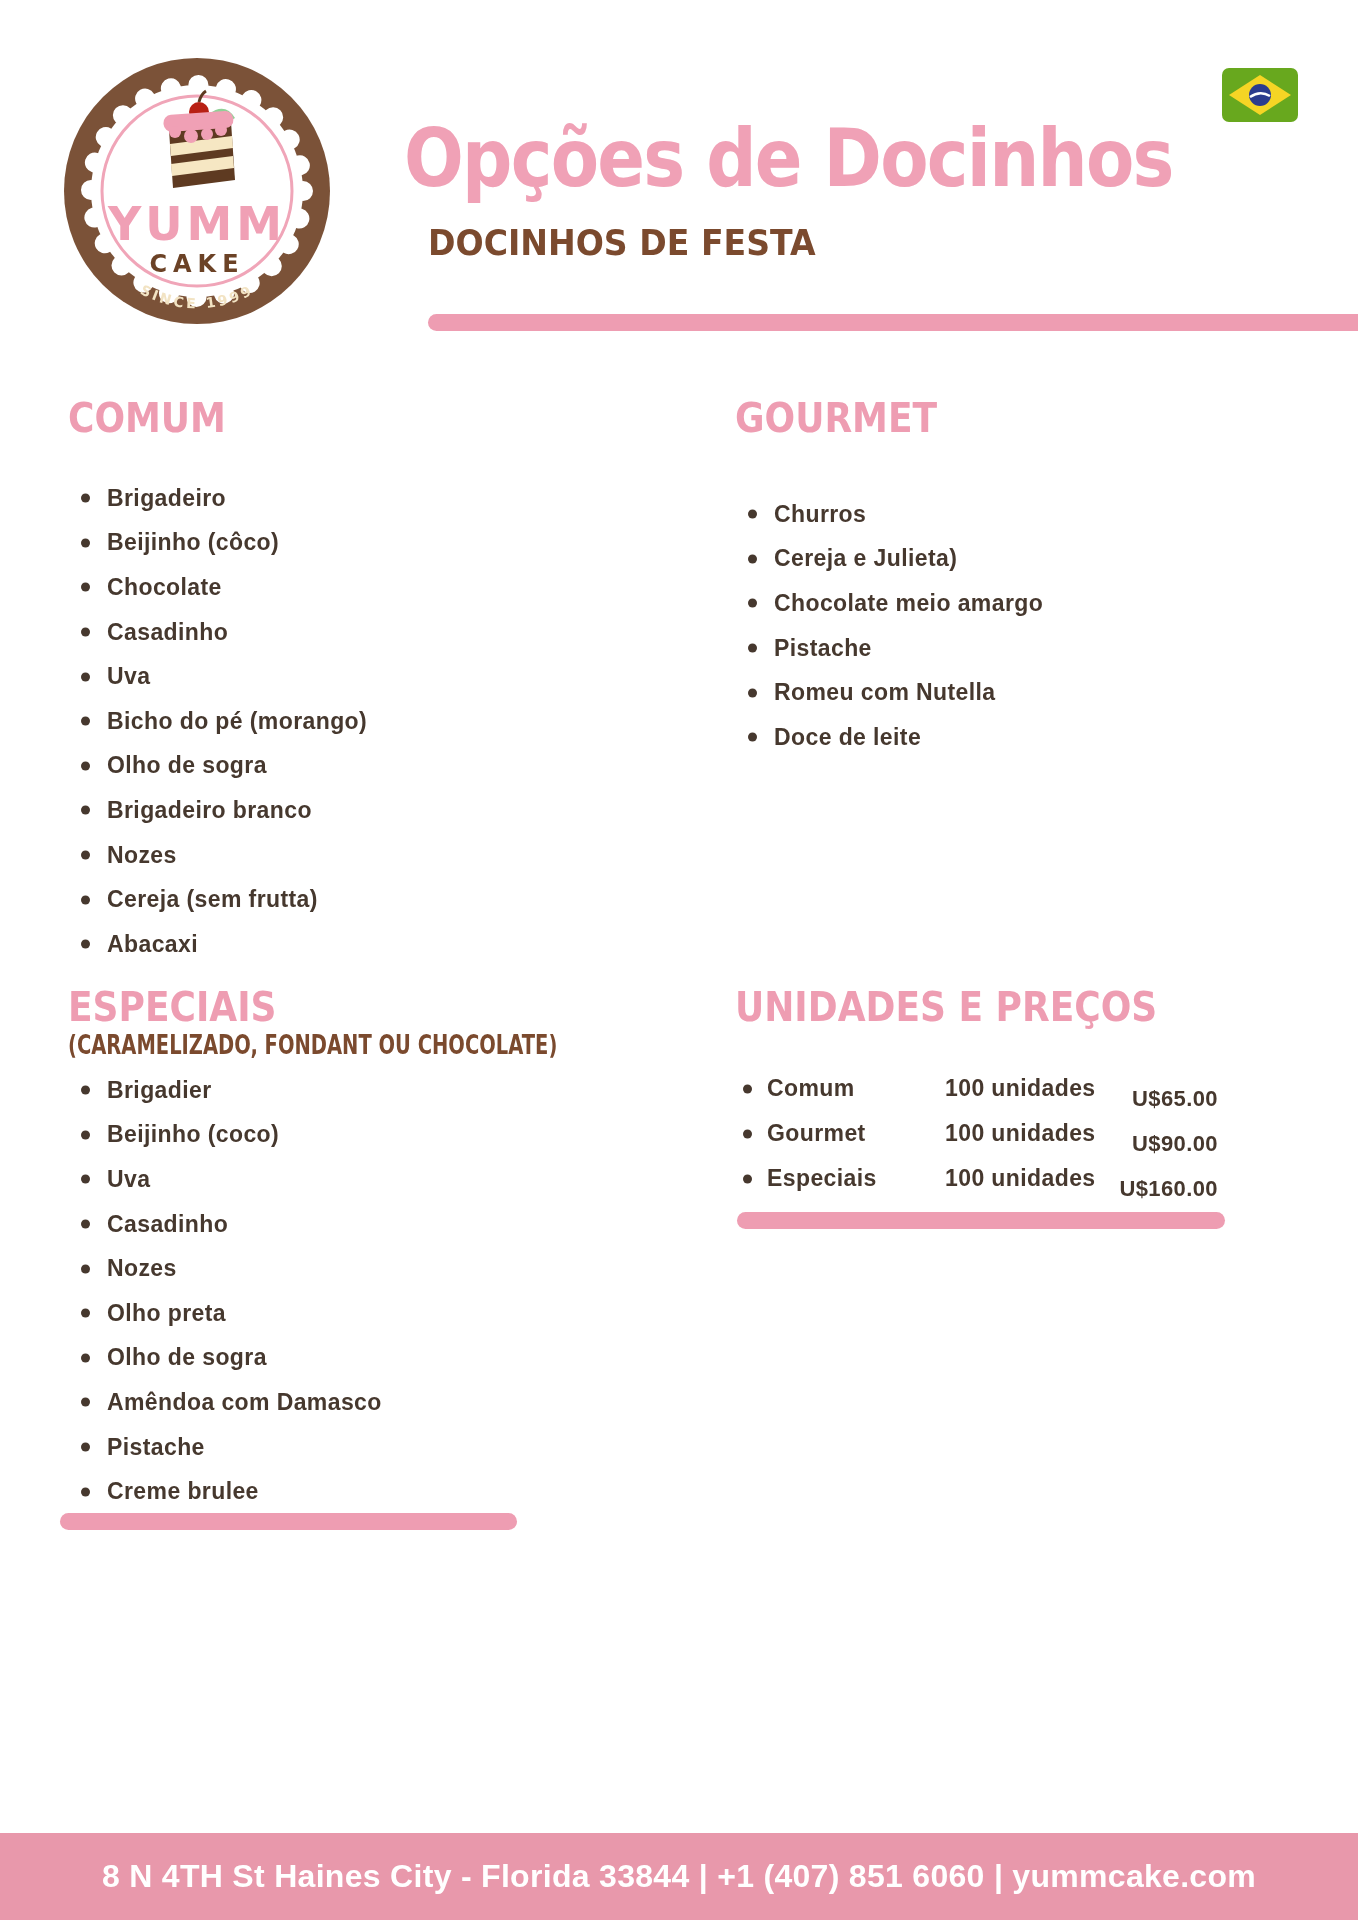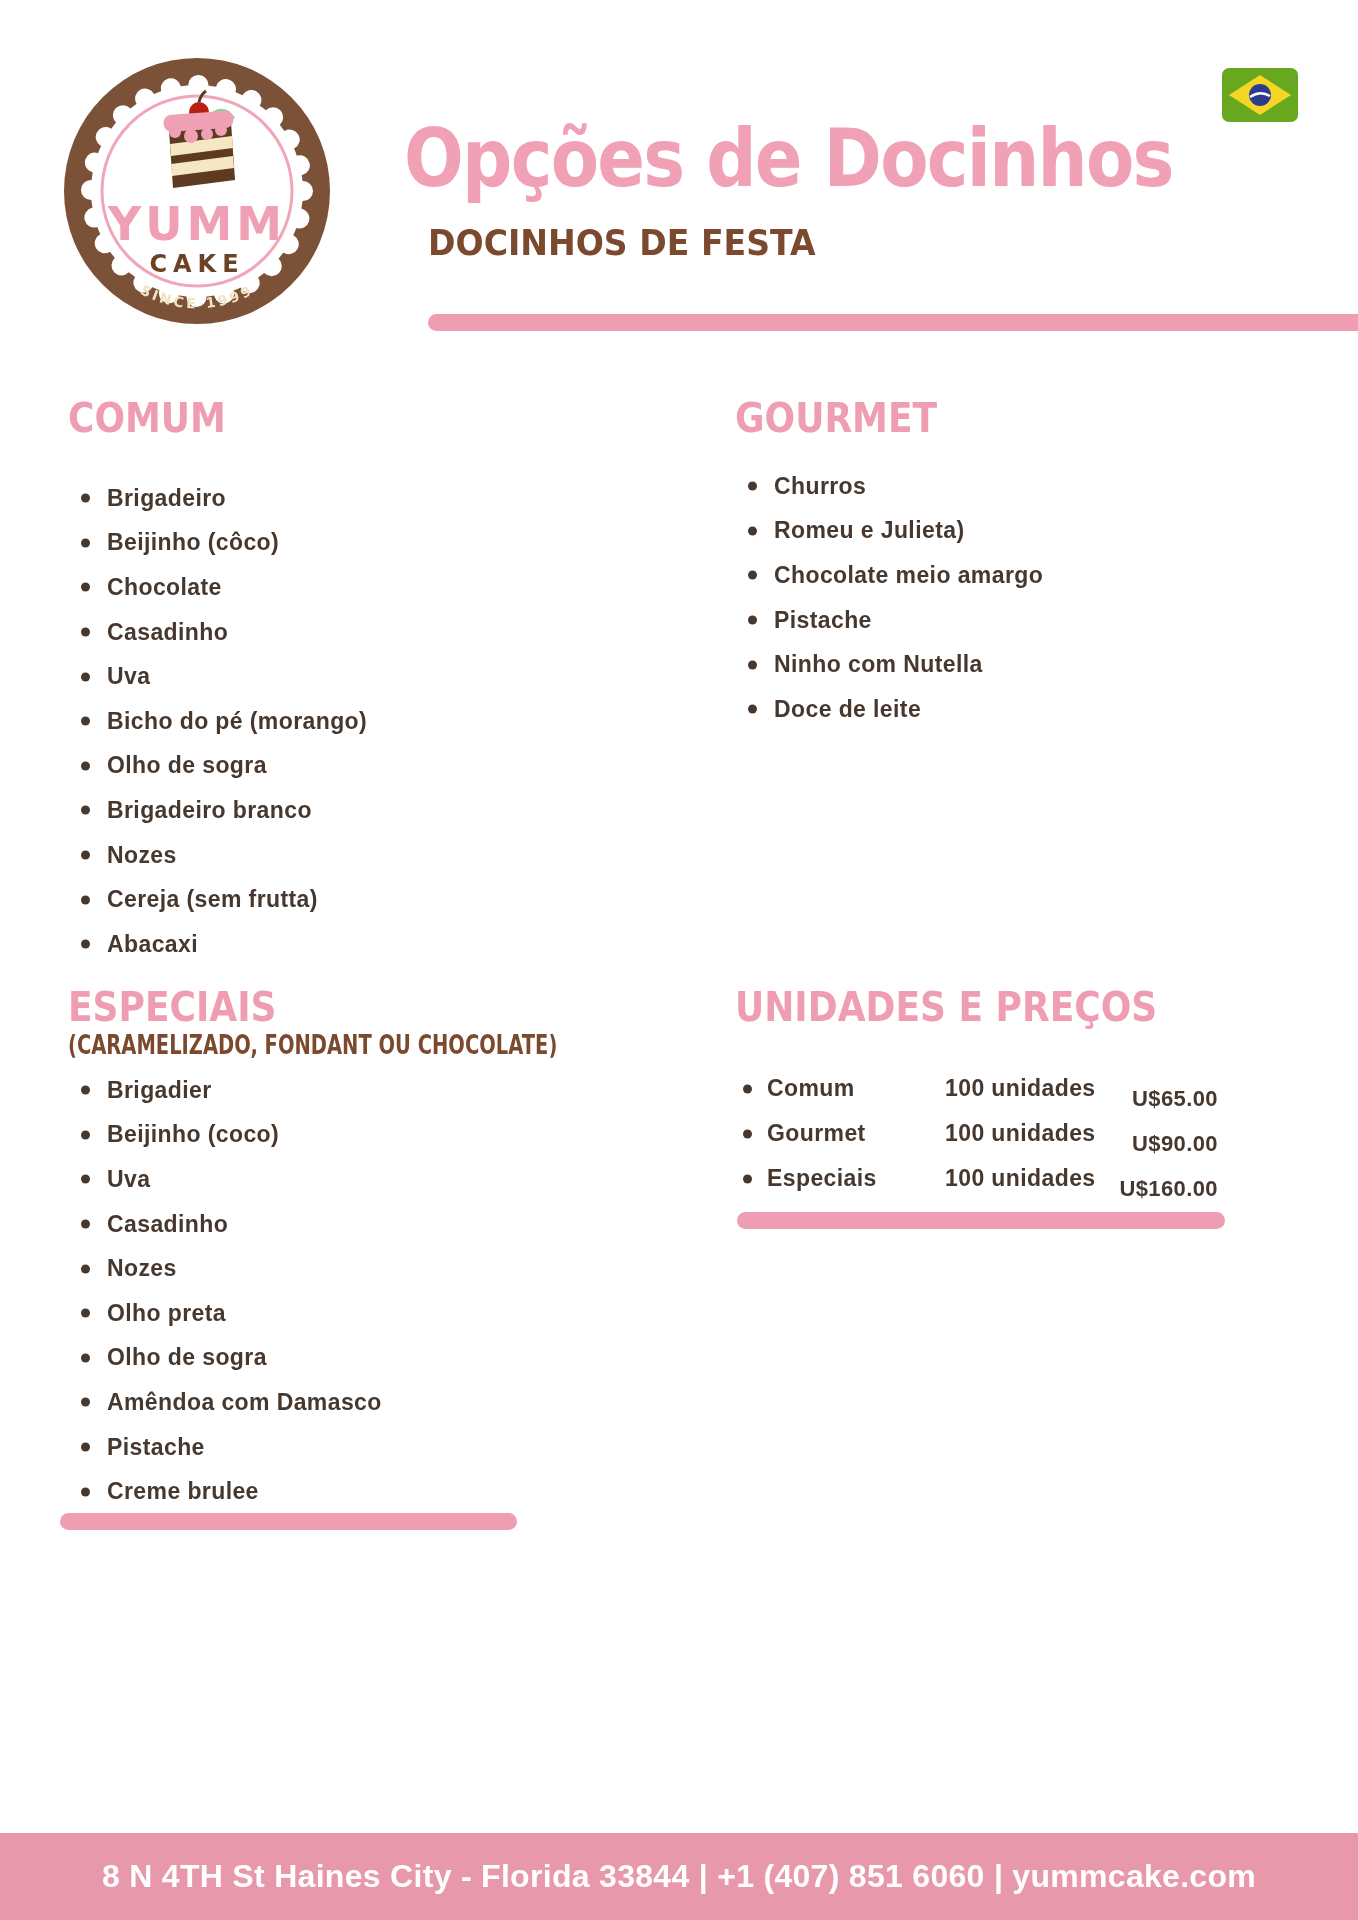--- a/index.html
+++ b/index.html
@@ -40,21 +40,21 @@
     position:absolute; left:68px; top:1030px;
     font-family:"DejaVu Sans", sans-serif; font-weight:bold;
     font-size:26px; color:#7b4a2e;
     transform:scaleX(0.75); transform-origin:0 0; white-space:nowrap;
   }
   
   .menu-list {
     position:absolute; margin:0; padding:0; list-style:none;
   }
   .list-comum   { left:68px;  top:476px; }
-  .list-gourmet { left:735px; top:464px; }
+  .list-gourmet { left:735px; top:492px; }
   .list-especiais { left:68px; top:1068px; }
   .menu-list li {
     position:relative; height:44.6px; padding-left:39px;
     display:flex; align-items:center;
     font-weight:bold; font-size:23px; letter-spacing:0.4px;
     color:#46382e; white-space:nowrap;text-align:center;
   }
   .menu-list li::before {
     content:""; position:absolute; left:13px; top:50%;
     transform:translateY(-50%);
@@ -138,24 +138,24 @@
     <li>Olho de sogra</li>
     <li>Brigadeiro branco</li>
     <li>Nozes</li>
     <li>Cereja (sem frutta)</li>
     <li>Abacaxi</li>
   </ul>
 
   <div class="h-pink h-gourmet">GOURMET</div>
   <ul class="menu-list list-gourmet">
     <li>Churros</li>
-    <li>Romeu e Julieta)</li>
+    <li>Cereja e Julieta)</li>
     <li>Chocolate meio amargo</li>
     <li>Pistache</li>
-    <li>Ninho com Nutella</li>
+    <li>Romeu com Nutella</li>
     <li>Doce de leite</li>
   </ul>
 
   <div class="h-pink h-especiais">ESPECIAIS</div>
   <div class="subheading">(CARAMELIZADO, FONDANT OU CHOCOLATE)</div>
   <ul class="menu-list list-especiais">
     <li>Brigadier</li>
     <li>Beijinho (coco)</li>
     <li>Uva</li>
     <li>Casadinho</li>

